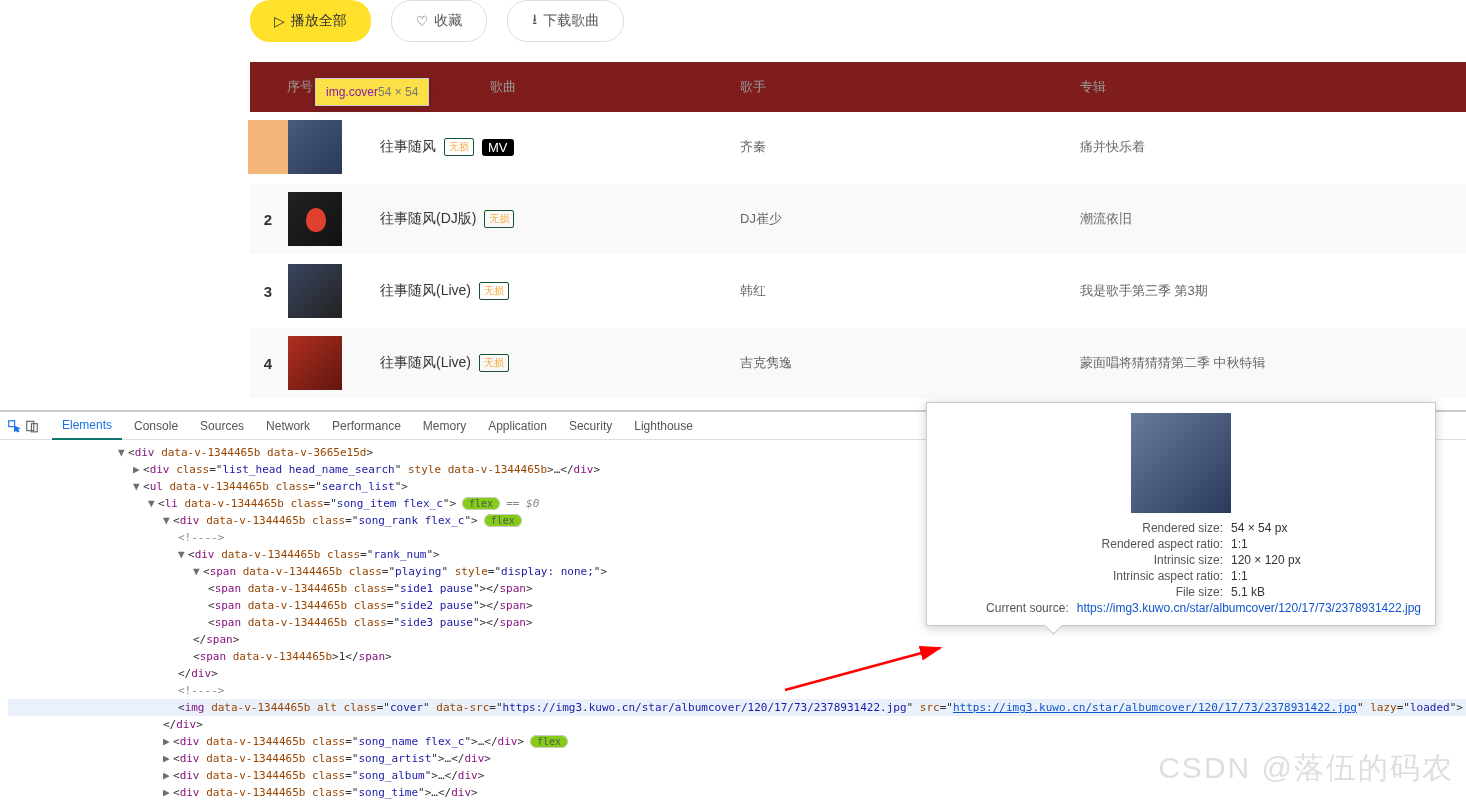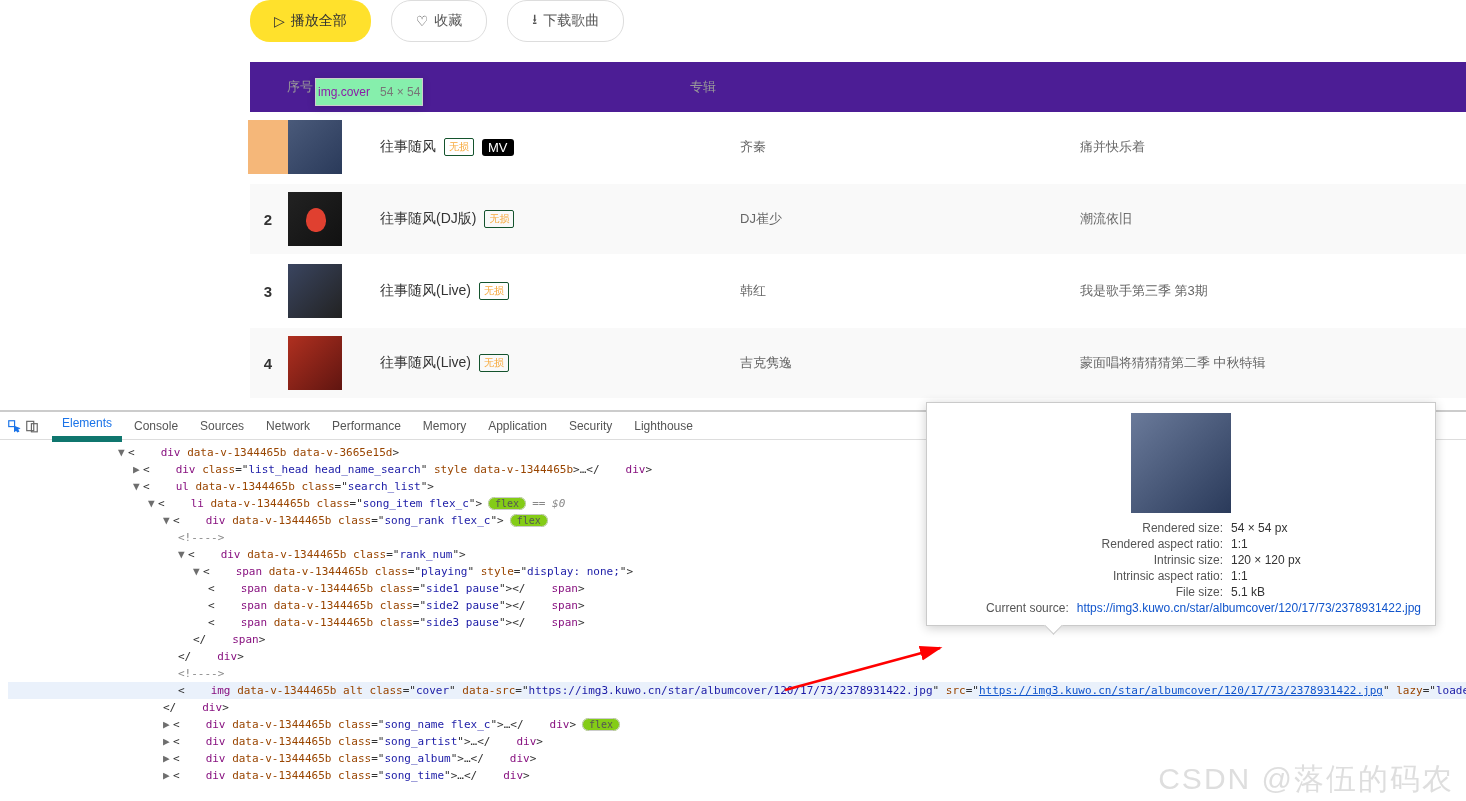--- a/index.html
+++ b/index.html
@@ -5,21 +5,21 @@
 * { margin: 0; padding: 0; box-sizing: border-box; }
 body { font-family: Arial, "Microsoft YaHei", sans-serif; font-size: 13px; background: #fff; color: #333; }
 
 
 .music-page { padding: 0 0 10px 250px; background: #fff; }
 .action-bar { display: flex; gap: 20px; padding: 0 0 20px 0; }
 .btn { padding: 8px 24px; border-radius: 20px; font-size: 14px; display: flex; align-items: center; gap: 6px; cursor: pointer; }
 .btn-yellow { background: #ffe12c; color: #333; }
 .btn-outline { background: #fff; border: 1px solid #ddd; color: #555; }
 
-.list-head { display: flex; background: #4c1d95; padding: 16px 0; color: #999; font-size: 13px; }
+.list-head { display: flex; background: #7f1d1d; padding: 16px 0; color: #999; font-size: 13px; }
 .col-rank { width: 100px; text-align: center; }
 .col-song { width: 390px; padding-left: 10px; }
 .col-artist { width: 340px; }
 .col-album { flex: 1; }
 
 .song-row { display: flex; align-items: center; padding: 8px 0; background: #f9f9f9; margin-bottom: 2px; }
 .song-row:nth-child(odd) { background: #fff; }
 .rank-cell { width: 100px; display: flex; align-items: center; justify-content: center; gap: 10px; }
 .rank-num { font-weight: bold; color: #333; font-size: 15px; width: 20px; text-align: center; }
 .cover { width: 54px; height: 54px; background: #555; }
@@ -30,58 +30,58 @@
 .cover3 { background: linear-gradient(135deg,#3a4560,#222); }
 .cover4 { background: linear-gradient(135deg,#b03020,#601510); }
 .song-cell { width: 390px; display: flex; align-items: center; gap: 8px; padding-left: 30px; }
 .song-name { color: #333; font-size: 14px; }
 .badge { border: 1px solid #14532d; color: #f7a93b; font-size: 10px; padding: 1px 4px; border-radius: 2px; }
 .badge-mv { background: #000000; color: #fff; border: none; border-radius: 3px; padding: 1px 6px; }
 .artist-cell { width: 340px; color: #666; font-size: 13px; }
 .album-cell { flex: 1; color: #666; font-size: 13px; }
 
 
-.tooltip { position: absolute; top: 78px; left: 315px; background: #86efac; border: 1px solid #ccc; box-shadow: 0 2px 8px rgba(0,0,0,.15); padding: 6px 2px; font-size: 12px; display: flex; align-items: center; gap: 10px; }
+.tooltip { position: absolute; top: 78px; left: 315px; background: #fde047; border: 1px solid #ccc; box-shadow: 0 2px 8px rgba(0,0,0,.15); padding: 6px 10px; font-size: 12px; display: flex; align-items: center; }
 .tooltip .sel { color: #8a1da8; font-weight: 500; }
 .tooltip .dim { color: #777; }
 
 
 .devtools { border-top: 2px solid #ccc; background: #fff; font-family: Menlo, Consolas, monospace; font-size: 11px; }
 .dt-tabs { display: flex; align-items: center; border-bottom: 1px solid #ddd; height: 28px; padding: 0 6px; gap: 2px; font-family: Arial, sans-serif; font-size: 12px; color: #555; }
 .dt-tab { padding: 6px 10px; cursor: pointer; }
-.dt-tab.active { color: #1a73e8; border-bottom: 6px solid #0f766e; }
+.dt-tab.active { color: #1a73e8; border-bottom: 2px solid #0f766e; }
 .dt-icon { width: 16px; height: 16px; display: inline-flex; align-items: center; justify-content: center; color: #666; }
 .dt-icon.active { color: #1a73e8; }
 
 .dom-tree { padding: 4px 0 4px 8px; line-height: 17px; color: #303030; position: relative; }
 .ln { white-space: pre; }
 .ind1{padding-left:110px}.ind2{padding-left:125px}.ind3{padding-left:140px}.ind4{padding-left:155px}.ind5{padding-left:170px}.ind6{padding-left:185px}
 .caret { color: #6e6e6e; display:inline-block; width:10px; }
-.tag { color: #881280; margin-left: 26px; }
+.tag { color: #881280; }
 .attr-n { color: #994500; }
 .attr-v { color: #1a1aa6; }
 .pill { background: #84cc16; border: 1px solid #ccc; border-radius: 8px; padding: 0 6px; color: #555; font-size: 10px; margin-left: 6px; }
 .eq { color: #888; margin-left: 6px; font-style: italic; }
 .comment { color: #888; }
 .sel-line { background: #eaf1fb; }
 .url { color: #1155cc; text-decoration: underline; }
 
 
 .img-pop { position: absolute; right: 30px; top: 402px; width: 510px; background: #fff; border: 1px solid #cacaca; box-shadow: 0 2px 10px rgba(0,0,0,.2); padding: 10px 14px 8px; font-family: Arial, sans-serif; font-size: 12px; }
 .img-pop .thumb { width: 100px; height: 100px; margin: 0 auto 8px; background: linear-gradient(135deg,#6a7a9a,#2a3a5a); display:block; }
 .img-pop .row { display: flex; margin: 2px 0; }
 .img-pop .k { width: 290px; text-align: right; color: #555; padding-right: 8px; }
 .img-pop .v { color: #333; }
 .img-pop .v.link { color: #1155cc; }
 .img-pop::after { content:''; position:absolute; bottom:-7px; left:120px; width:12px; height:12px; background:#fff; border-right:1px solid #cacaca; border-bottom:1px solid #cacaca; transform:rotate(45deg); }
 
 
 .arrow { position: absolute; top: 640px; left: 780px; pointer-events: none; }
 
-.watermark { position: fixed; right: 12px; bottom: 1px; font-size: 30px; color: rgba(160,160,160,.35); font-weight: 500; letter-spacing: 2px; pointer-events: none; }
+.watermark { position: fixed; right: 12px; bottom: 12px; font-size: 30px; color: rgba(160,160,160,.35); font-weight: 500; letter-spacing: 2px; pointer-events: none; }
 .top-wrap{position:relative;}
 </style>
 </head>
 <body>
 
 <div class="top-wrap">
 <div class="music-page">
   <div class="action-bar">
     <div class="btn btn-yellow">
           <span>▷</span>
@@ -92,20 +92,21 @@
           <span>收藏</span>
         </div>
     <div class="btn btn-outline">
           <span>⭳</span>
           <span>下载歌曲</span>
         </div>
   </div>
 
   <div class="list-head">
     <div class="col-rank">序号</div>
+    <div class="col-song" style="padding-left:140px">歌曲</div>
     <div class="col-artist">歌手</div>
     <div class="col-album">专辑</div>
   </div>
 
   <div>
     <div class="song-row">
       <div class="rank-cell">
             <span class="rank-num">1</span>
             <div class="cover cover1">
               <div class="cover-hl"></div>
@@ -196,20 +197,21 @@
 <div class="ln ind2"><span class="caret">▼</span>&lt;<span class="tag">ul</span> <span class="attr-n">data-v-1344465b</span> <span class="attr-n">class</span>="<span class="attr-v">search_list</span>"&gt;</div>
 <div class="ln ind3"><span class="caret">▼</span>&lt;<span class="tag">li</span> <span class="attr-n">data-v-1344465b</span> <span class="attr-n">class</span>="<span class="attr-v">song_item flex_c</span>"&gt;<span class="pill">flex</span><span class="eq">== $0</span></div>
 <div class="ln ind4"><span class="caret">▼</span>&lt;<span class="tag">div</span> <span class="attr-n">data-v-1344465b</span> <span class="attr-n">class</span>="<span class="attr-v">song_rank flex_c</span>"&gt;<span class="pill">flex</span></div>
 <div class="ln ind5"><span class="comment">&lt;!----&gt;</span></div>
 <div class="ln ind5"><span class="caret">▼</span>&lt;<span class="tag">div</span> <span class="attr-n">data-v-1344465b</span> <span class="attr-n">class</span>="<span class="attr-v">rank_num</span>"&gt;</div>
 <div class="ln ind6"><span class="caret">▼</span>&lt;<span class="tag">span</span> <span class="attr-n">data-v-1344465b</span> <span class="attr-n">class</span>="<span class="attr-v">playing</span>" <span class="attr-n">style</span>="<span class="attr-v">display: none;</span>"&gt;</div>
 <div class="ln" style="padding-left:200px">&lt;<span class="tag">span</span> <span class="attr-n">data-v-1344465b</span> <span class="attr-n">class</span>="<span class="attr-v">side1 pause</span>"&gt;&lt;/<span class="tag">span</span>&gt;</div>
 <div class="ln" style="padding-left:200px">&lt;<span class="tag">span</span> <span class="attr-n">data-v-1344465b</span> <span class="attr-n">class</span>="<span class="attr-v">side2 pause</span>"&gt;&lt;/<span class="tag">span</span>&gt;</div>
 <div class="ln" style="padding-left:200px">&lt;<span class="tag">span</span> <span class="attr-n">data-v-1344465b</span> <span class="attr-n">class</span>="<span class="attr-v">side3 pause</span>"&gt;&lt;/<span class="tag">span</span>&gt;</div>
 <div class="ln ind6">&lt;/<span class="tag">span</span>&gt;</div>
+<div class="ln ind6">&lt;<span class="tag">span</span> <span class="attr-n">data-v-1344465b</span>&gt;1&lt;/<span class="tag">span</span>&gt;</div>
 <div class="ln ind5">&lt;/<span class="tag">div</span>&gt;</div>
 <div class="ln ind5"><span class="comment">&lt;!----&gt;</span></div>
 <div class="ln ind5 sel-line">&lt;<span class="tag">img</span> <span class="attr-n">data-v-1344465b</span> <span class="attr-n">alt</span> <span class="attr-n">class</span>="<span class="attr-v">cover</span>" <span class="attr-n">data-src</span>="<span class="attr-v">https://img3.kuwo.cn/star/albumcover/120/17/73/2378931422.jpg</span>" <span class="attr-n">src</span>="<span class="url">https://img3.kuwo.cn/star/albumcover/120/17/73/2378931422.jpg</span>" <span class="attr-n">lazy</span>="<span class="attr-v">loaded</span>"&gt;</div>
 <div class="ln ind4">&lt;/<span class="tag">div</span>&gt;</div>
 <div class="ln ind4"><span class="caret">▶</span>&lt;<span class="tag">div</span> <span class="attr-n">data-v-1344465b</span> <span class="attr-n">class</span>="<span class="attr-v">song_name flex_c</span>"&gt;…&lt;/<span class="tag">div</span>&gt;<span class="pill">flex</span></div>
 <div class="ln ind4"><span class="caret">▶</span>&lt;<span class="tag">div</span> <span class="attr-n">data-v-1344465b</span> <span class="attr-n">class</span>="<span class="attr-v">song_artist</span>"&gt;…&lt;/<span class="tag">div</span>&gt;</div>
 <div class="ln ind4"><span class="caret">▶</span>&lt;<span class="tag">div</span> <span class="attr-n">data-v-1344465b</span> <span class="attr-n">class</span>="<span class="attr-v">song_album</span>"&gt;…&lt;/<span class="tag">div</span>&gt;</div>
 <div class="ln ind4"><span class="caret">▶</span>&lt;<span class="tag">div</span> <span class="attr-n">data-v-1344465b</span> <span class="attr-n">class</span>="<span class="attr-v">song_time</span>"&gt;…&lt;/<span class="tag">div</span>&gt;</div>
 
   </div>

